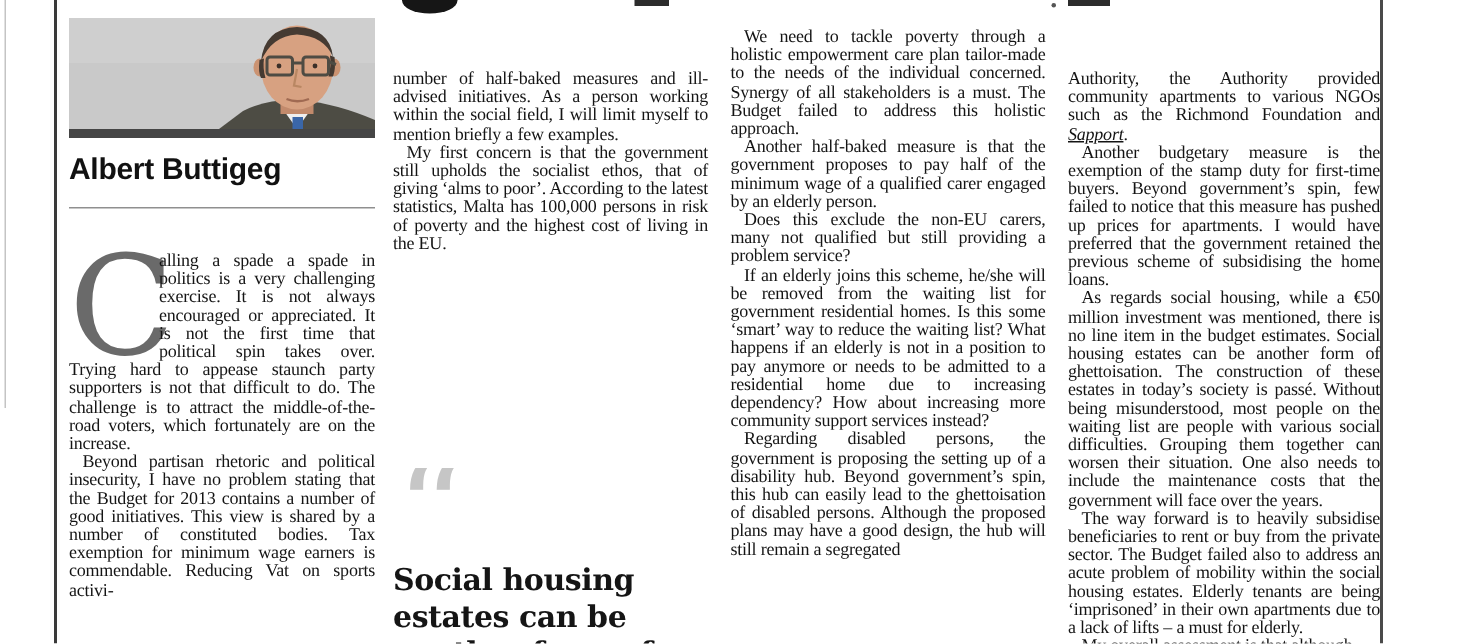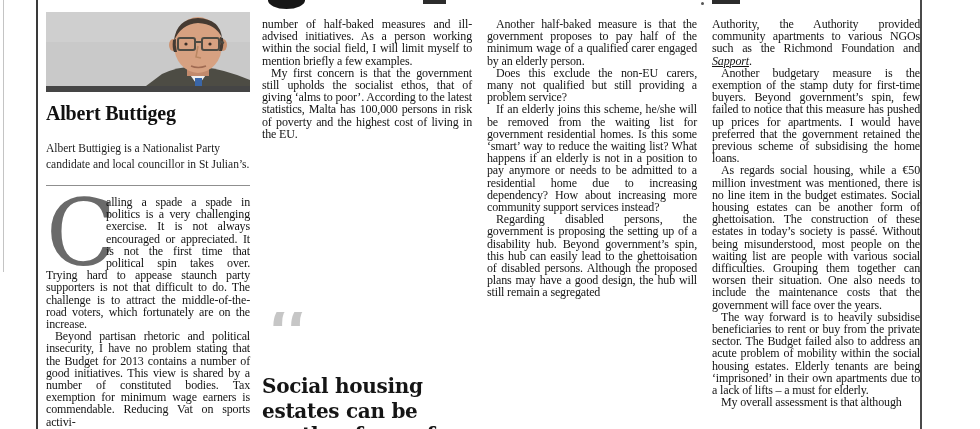--- a/index.html
+++ b/index.html
@@ -19,34 +19,34 @@
   .remnant-blob{left:268px;width:37px;height:9px;border-radius:0 0 19px 19px / 0 0 9px 9px;}
   .remnant-bar1{left:423px;width:23px;height:4px;background:#2c2c2c;}
   .remnant-bar2{left:712px;width:28px;height:4px;background:#2c2c2c;}
   .remnant-dot{left:701px;top:2px;width:3px;height:3px;background:#555;border-radius:50%;}
 
   
   .col1{position:absolute;left:46px;top:12px;width:204px;}
   .photo{width:204px;height:74px;display:block;}
   .photo-bar{width:204px;height:6px;background:#454545;}
   .author-name{
-    margin:10px 0 0 0;font-family:Liberation Serif, serif;
+    margin:10px 0 0 0;font-family:Liberation Sans, sans-serif;
     font-size:20px;font-weight:bold;color:#111;letter-spacing:-0.2px;
   }
   .author-bio{
     margin:16px 0 0 0;font-size:11.5px;line-height:15.5px;color:#1d1d1d;
   }
   .bio-divider{border:none;border-top:1px solid #8f8f8f;margin:13px 0 10px 0;}
 
   
   .body-p{
     margin:0;font-size:12px;line-height:12.2px;letter-spacing:-0.15px;
     text-align:justify;color:#141414;text-indent:9px;
   }
-  .body-p.noindent{text-indent:0;}
+  .body-p.noindent{text-indent:0;margin-top:28px;}
   .dropcap{
     float:left;width:60px;height:72px;
     font-family:"DejaVu Serif", serif;font-size:92px;line-height:76px;
     color:#6a6a6a;text-indent:0;
   }
   .italic{font-style:italic;text-decoration:underline;}
 
   
   .textcol{position:absolute;top:18px;}
   .col2{left:262px;width:210px;}
@@ -105,38 +105,38 @@
     <line x1="173" y1="29" x2="178" y2="31" stroke="#4e4b43" stroke-width="2"></line>
 
     <circle cx="140" cy="32" r="1.6" fill="#3b2f28"></circle>
     <circle cx="164" cy="32" r="1.6" fill="#3b2f28"></circle>
     <path d="M152,34 L150,45 L155,46" fill="none" stroke="#b98763" stroke-width="1.5"></path>
     <path d="M145,54 Q152,57 160,54" fill="none" stroke="#a06a52" stroke-width="1.5"></path>
   </svg>
   <div class="photo-bar"></div>
 
   <h1 class="author-name">Albert Buttigeg</h1>
-  <p class="author-bio">Albert Buttigieg is a Nationalist Party candidate and local councillor in St Julian’s.</p>
   <hr class="bio-divider">
 
   <p class="body-p noindent"><span class="dropcap">C</span><span>alling a spade a spade in politics is a very challenging exercise.  It is not always encouraged or appreciated.  It is not the first time that political spin takes over.  Trying hard to appease staunch party supporters is not that difficult to do.  The challenge is to attract the middle-of-the-road voters, which fortunately are on the increase.</span></p>
   <p class="body-p">Beyond partisan rhetoric and political insecurity, I have no problem stating that the Budget for 2013 contains a number of good initiatives. This view is shared by a number of constituted bodies. Tax exemption for minimum wage earners is commendable.  Reducing Vat on sports activi-</p>
 </div>
 
 <div class="textcol col2">
   <p class="body-p noindent">number of half-baked measures and ill-advised initiatives. As a person working within the social field, I will limit myself to mention briefly a few examples.</p>
   <p class="body-p">My first concern is that the government still upholds the socialist ethos, that of giving ‘alms to poor’.  According to the latest statistics, Malta has 100,000 persons in risk of poverty and the highest cost of living in the EU.</p>
 </div>
 
 <div class="pullquote">
   <span class="quote-mark">“</span>
   <p class="pullquote-text">Social housing estates can be another form of ghettoisation. The</p>
 </div>
 
 <div class="textcol col3">
+  <p class="body-p">We need to tackle poverty through a holistic empowerment care plan tailor-made to the needs of the individual concerned. Synergy of all stakeholders is a must. The Budget failed to address this holistic approach.</p>
   <p class="body-p">Another half-baked measure is that the government proposes to pay half of the minimum wage of a qualified carer engaged by an elderly person.</p>
   <p class="body-p">Does this exclude the non-EU carers, many not qualified but still providing a problem service?</p>
   <p class="body-p">If an elderly joins this scheme, he/she will be removed from the waiting list for government residential homes. Is this some ‘smart’ way to reduce the waiting list? What happens if an elderly is not in a position to pay anymore or needs to be admitted to a residential home due to increasing dependency? How about increasing more community support services instead?</p>
   <p class="body-p">Regarding disabled persons, the government is proposing the setting up of a disability hub. Beyond government’s spin, this hub can easily lead to the ghettoisation of disabled persons. Although the proposed plans may have a good design, the hub will still remain a segregated</p>
 </div>
 
 <div class="textcol col4">
   <p class="body-p noindent"><span>Authority, the Authority provided community apartments to various NGOs such as the Richmond Foundation and </span><span class="italic">Sapport</span><span>.</span></p>
   <p class="body-p">Another budgetary measure is the exemption of the stamp duty for first-time buyers. Beyond government’s spin, few failed to notice that this measure has pushed up prices for apartments. I would have preferred that the government retained the previous scheme of subsidising the home loans.</p>
   <p class="body-p">As regards social housing, while a €50 million investment was mentioned, there is no line item in the budget estimates. Social housing estates can be another form of ghettoisation. The construction of these estates in today’s society is passé. Without being misunderstood, most people on the waiting list are people with various social difficulties. Grouping them together can worsen their situation. One also needs to include the maintenance costs that the government will face over the years.</p>

